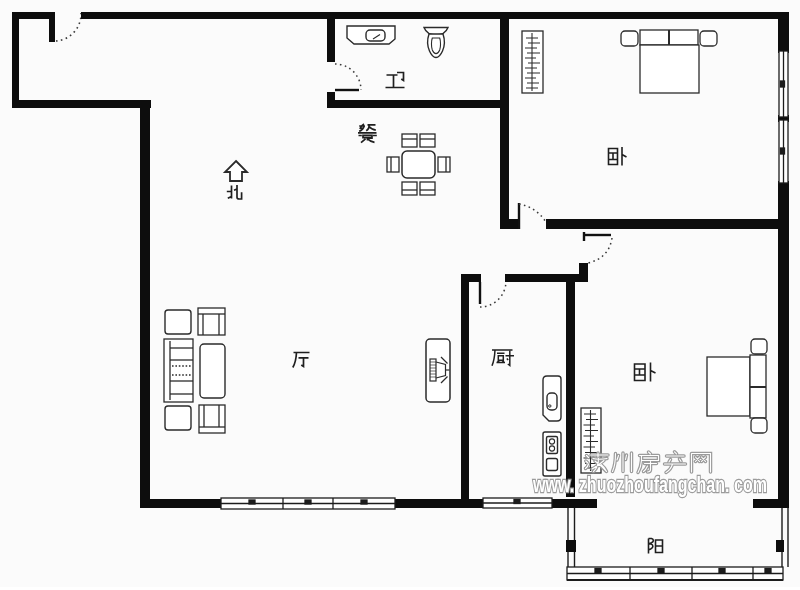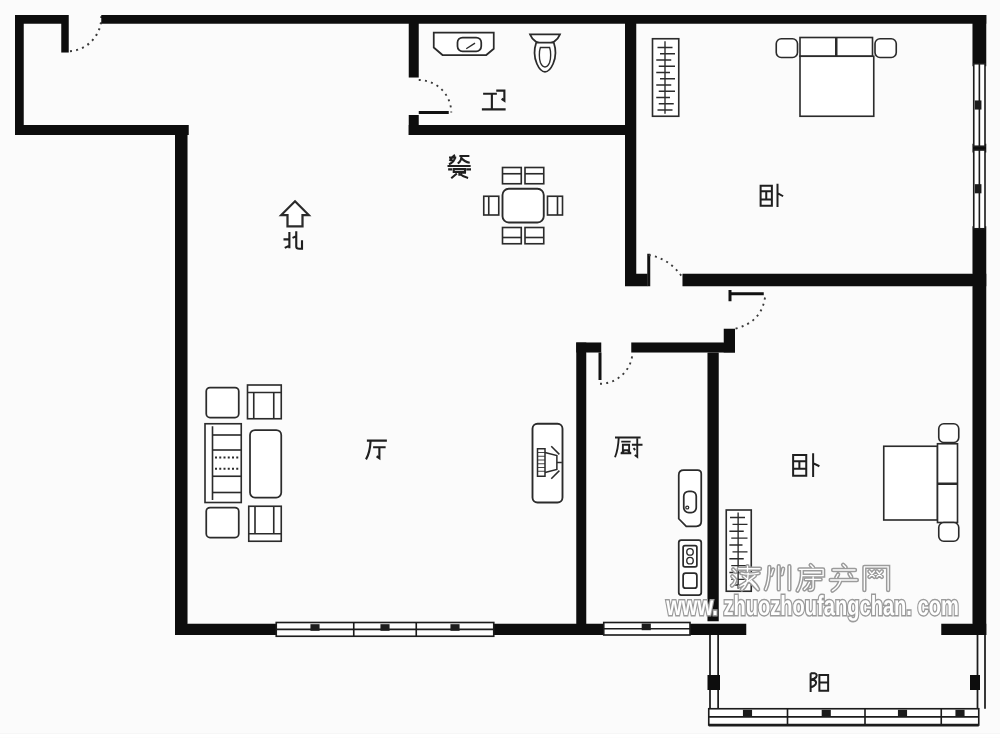--- a/index.html
+++ b/index.html
@@ -1,16 +1,16 @@
 <!DOCTYPE html>
 <html><head>
 <meta charset="utf-8">
 <style>
   html,body{margin:0;padding:0;background:#ffffff;}
-  .page{position:relative;width:800px;height:587px;background:#e5e5e5;overflow:hidden;font-family:"Liberation Sans",sans-serif;}
+  .page{position:relative;width:800px;height:587px;background:#14b8a6;overflow:hidden;font-family:"Liberation Sans",sans-serif;}
   svg{position:absolute;left:0;top:0;}
 </style>
 </head>
 <body>
 <div class="page">
 <svg width="800" height="590" viewBox="0 0 800 590" fill="none">
 <defs>
 <filter id="soft" x="-5%" y="-5%" width="110%" height="110%">
           <feGaussianBlur stdDeviation="0.35"></feGaussianBlur>
         </filter>

